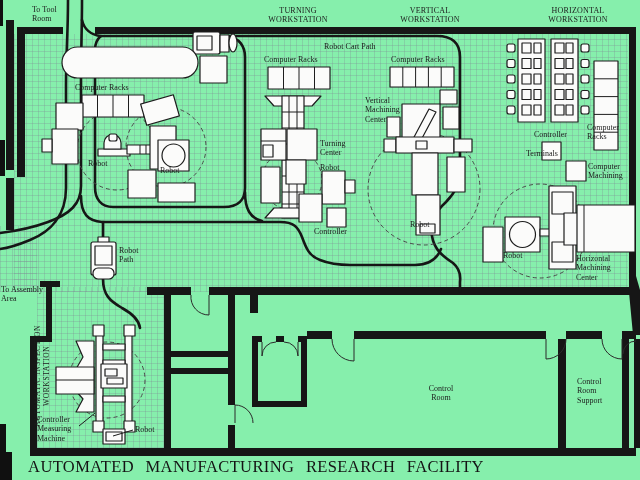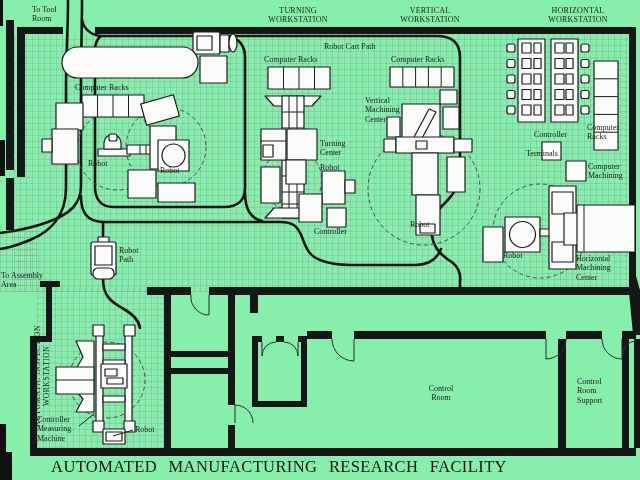--- a/index.html
+++ b/index.html
@@ -349,21 +349,21 @@
   <div class="lbl" style="left:576px;top:254px;">
     <span>Horizontal</span>
       <span>Machining</span>
       <span>Center</span>
   </div>
 
   <div class="lbl" style="left:119px;top:246px;">
     <span>Robot</span>
       <span>Path</span>
   </div>
-  <div class="lbl" style="left:1px;top:271px;">
+  <div class="lbl" style="left:1px;top:285px;">
     <span>To Assembly</span>
       <span>Area</span>
   </div>
 
   <div class="lbl rot" style="left:-32px;top:367px;width:150px;">
     <span>AUTOMATIC INSPECTION</span>
       <span>WORKSTATION</span>
   </div>
   <div class="lbl" style="left:37px;top:415px;">
     <span>Controller</span>
@@ -377,17 +377,17 @@
   <div class="lbl ctr" style="left:398px;top:384px;width:86px;">
     <span>Control</span>
       <span>Room</span>
   </div>
   <div class="lbl" style="left:577px;top:377px;">
     <span>Control</span>
       <span>Room</span>
       <span>Support</span>
   </div>
 
-  <div class="lbl ctr title" style="left:0px;top:457px;width:512px;margin-left:23px;">
+  <div class="lbl ctr title" style="left:0px;top:457px;width:512px;">
     <span>AUTOMATED MANUFACTURING RESEARCH FACILITY</span>
   </div>
 
 </div>
 
 </body></html>

